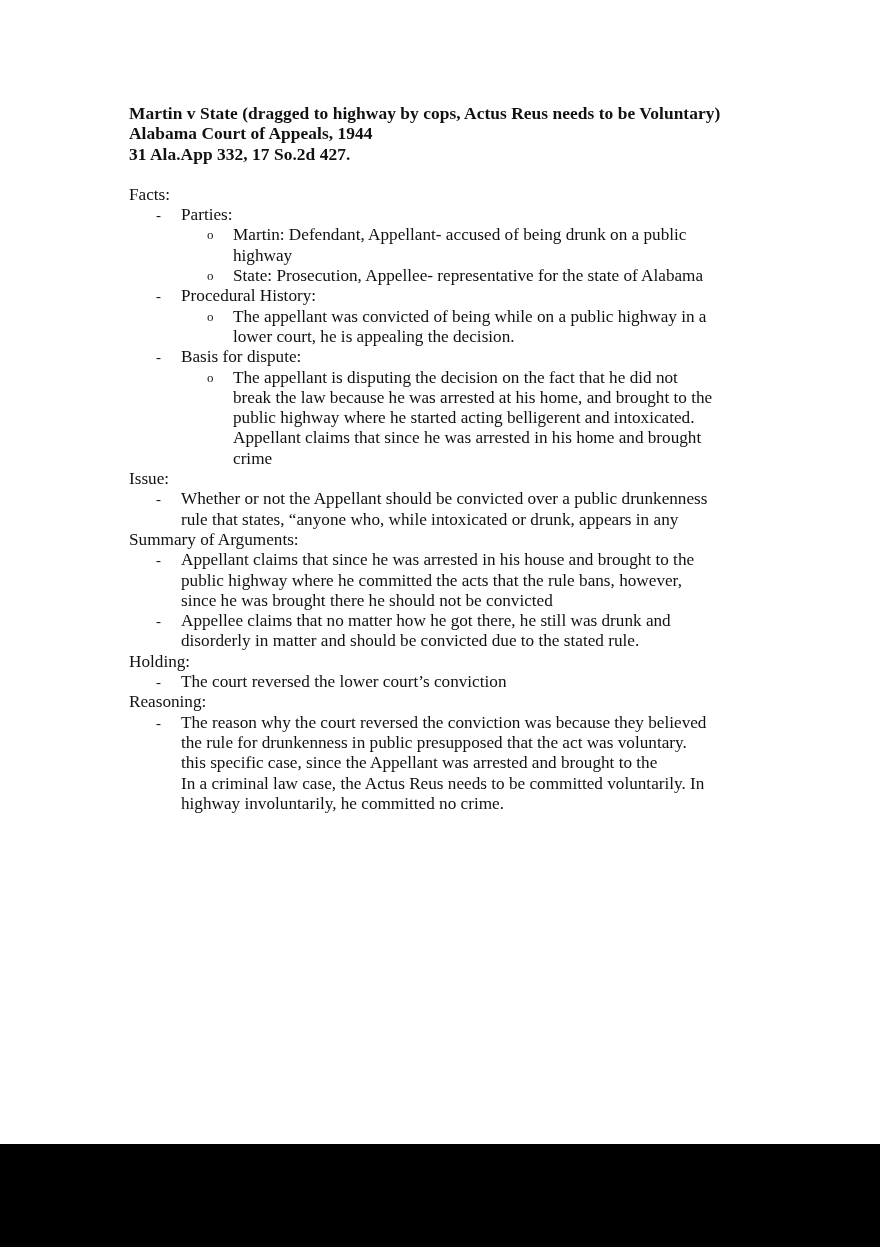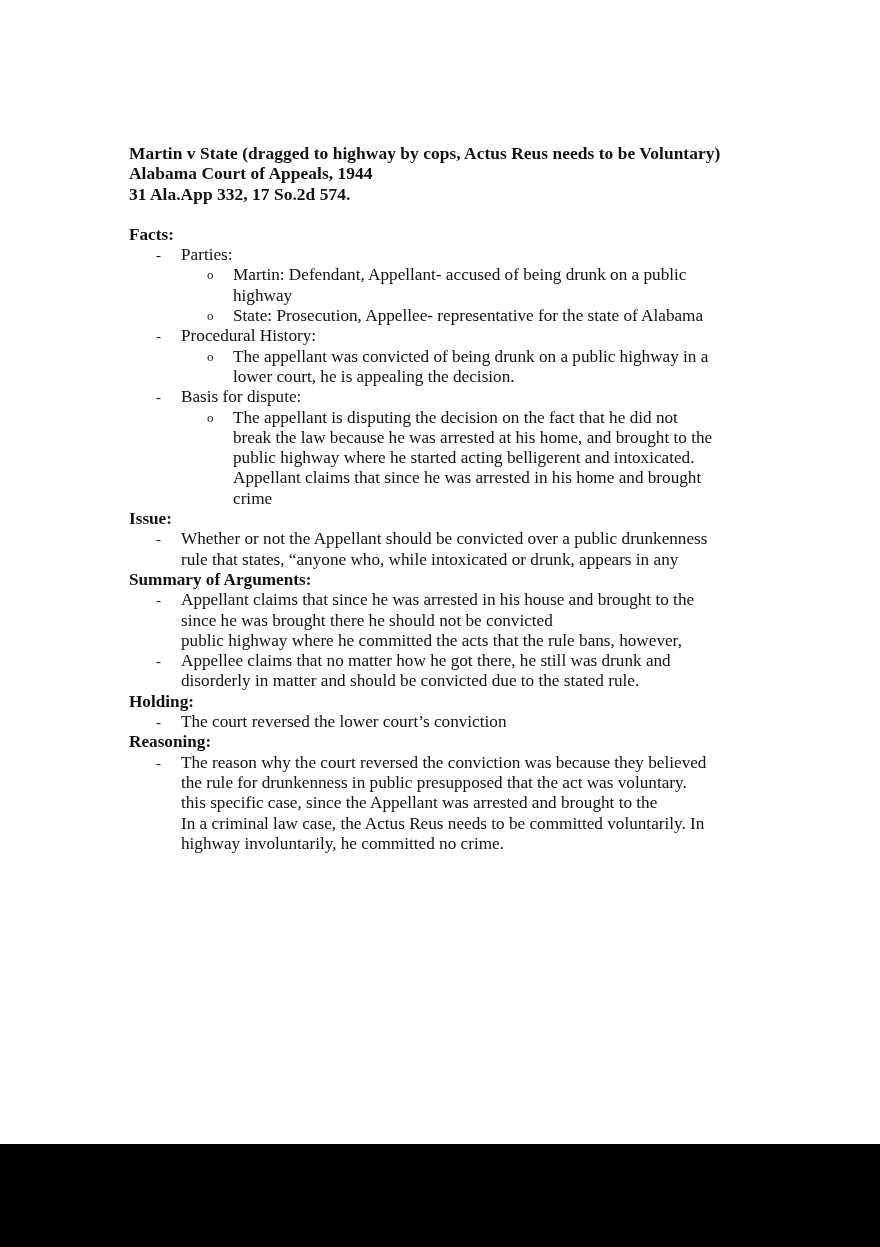--- a/index.html
+++ b/index.html
@@ -15,21 +15,20 @@
       font-family: "Liberation Serif", "DejaVu Serif", serif;
       color: #111111;
     }
     .page {
       position: absolute;
       left: 0;
       top: 0;
       width: 880px;
       height: 1144px;
       background: #ffffff;
-      margin-top: 40px;
     }
     .footer-band {
       position: absolute;
       left: 0;
       top: 1144px;
       width: 880px;
       height: 103px;
       background: #000000;
     }
     .doc {
@@ -38,21 +37,21 @@
       top: 103px;
       width: 640px;
     }
     .line {
       height: 20.3px;
       line-height: 20.3px;
       font-size: 17.2px;
       white-space: nowrap;
       position: relative;
     }
-    .bold { font-weight: bold; }
+    .bold { font-weight: normal; }
     .title-line { font-size: 17.4px; font-weight: bold; letter-spacing: 0.05px; }
     .blank { height: 21px; }
     .dash {
       position: absolute;
       left: 27px;
       top: 0;
       font-size: 15px;
     }
     .circ {
       position: absolute;
@@ -68,21 +67,21 @@
   </style>
 </head>
 <body>
 
 <div class="page">
   <div class="doc">
 
     <div>
       <div class="line title-line">Martin v State (dragged to highway by cops, Actus Reus needs to be Voluntary)</div>
       <div class="line title-line">Alabama Court of Appeals, 1944</div>
-      <div class="line title-line">31 Ala.App 332, 17 So.2d 574.</div>
+      <div class="line title-line">31 Ala.App 332, 17 So.2d 427.</div>
     </div>
 
     <div class="blank"></div>
 
     <div class="section">
       <div class="line bold">Facts:</div>
 
       <div class="line l1">
         <span class="dash">-</span>
         <span class="italic">Parties:</span>
@@ -101,21 +100,21 @@
         </div>
       </div>
 
       <div class="line l1">
         <span class="dash">-</span>
         <span class="italic">Procedural History:</span>
       </div>
       <div class="item">
         <div class="line l2">
           <span class="circ">o</span>
-          <span>The appellant was convicted of being drunk on a public highway in a</span>
+          <span>The appellant was convicted of being while on a public highway in a</span>
         </div>
         <div class="line l2"><span>lower court, he is appealing the decision.</span></div>
       </div>
 
       <div class="line l1">
         <span class="dash">-</span>
         <span class="italic">Basis for dispute:</span>
       </div>
       <div class="item">
         <div class="line l2">
@@ -140,22 +139,22 @@
       </div>
     </div>
 
     <div class="section">
       <div class="line bold">Summary of Arguments:</div>
       <div class="item">
         <div class="line l1">
           <span class="dash">-</span>
           <span>Appellant claims that since he was arrested in his house and brought to the</span>
         </div>
+        <div class="line l1"><span>public highway where he committed the acts that the rule bans, however,</span></div>
         <div class="line l1"><span>since he was brought there he should not be convicted</span></div>
-        <div class="line l1"><span>public highway where he committed the acts that the rule bans, however,</span></div>
       </div>
       <div class="item">
         <div class="line l1">
           <span class="dash">-</span>
           <span>Appellee claims that no matter how he got there, he still was drunk and</span>
         </div>
         <div class="line l1"><span>disorderly in matter and should be convicted due to the stated rule.</span></div>
       </div>
     </div>
 

